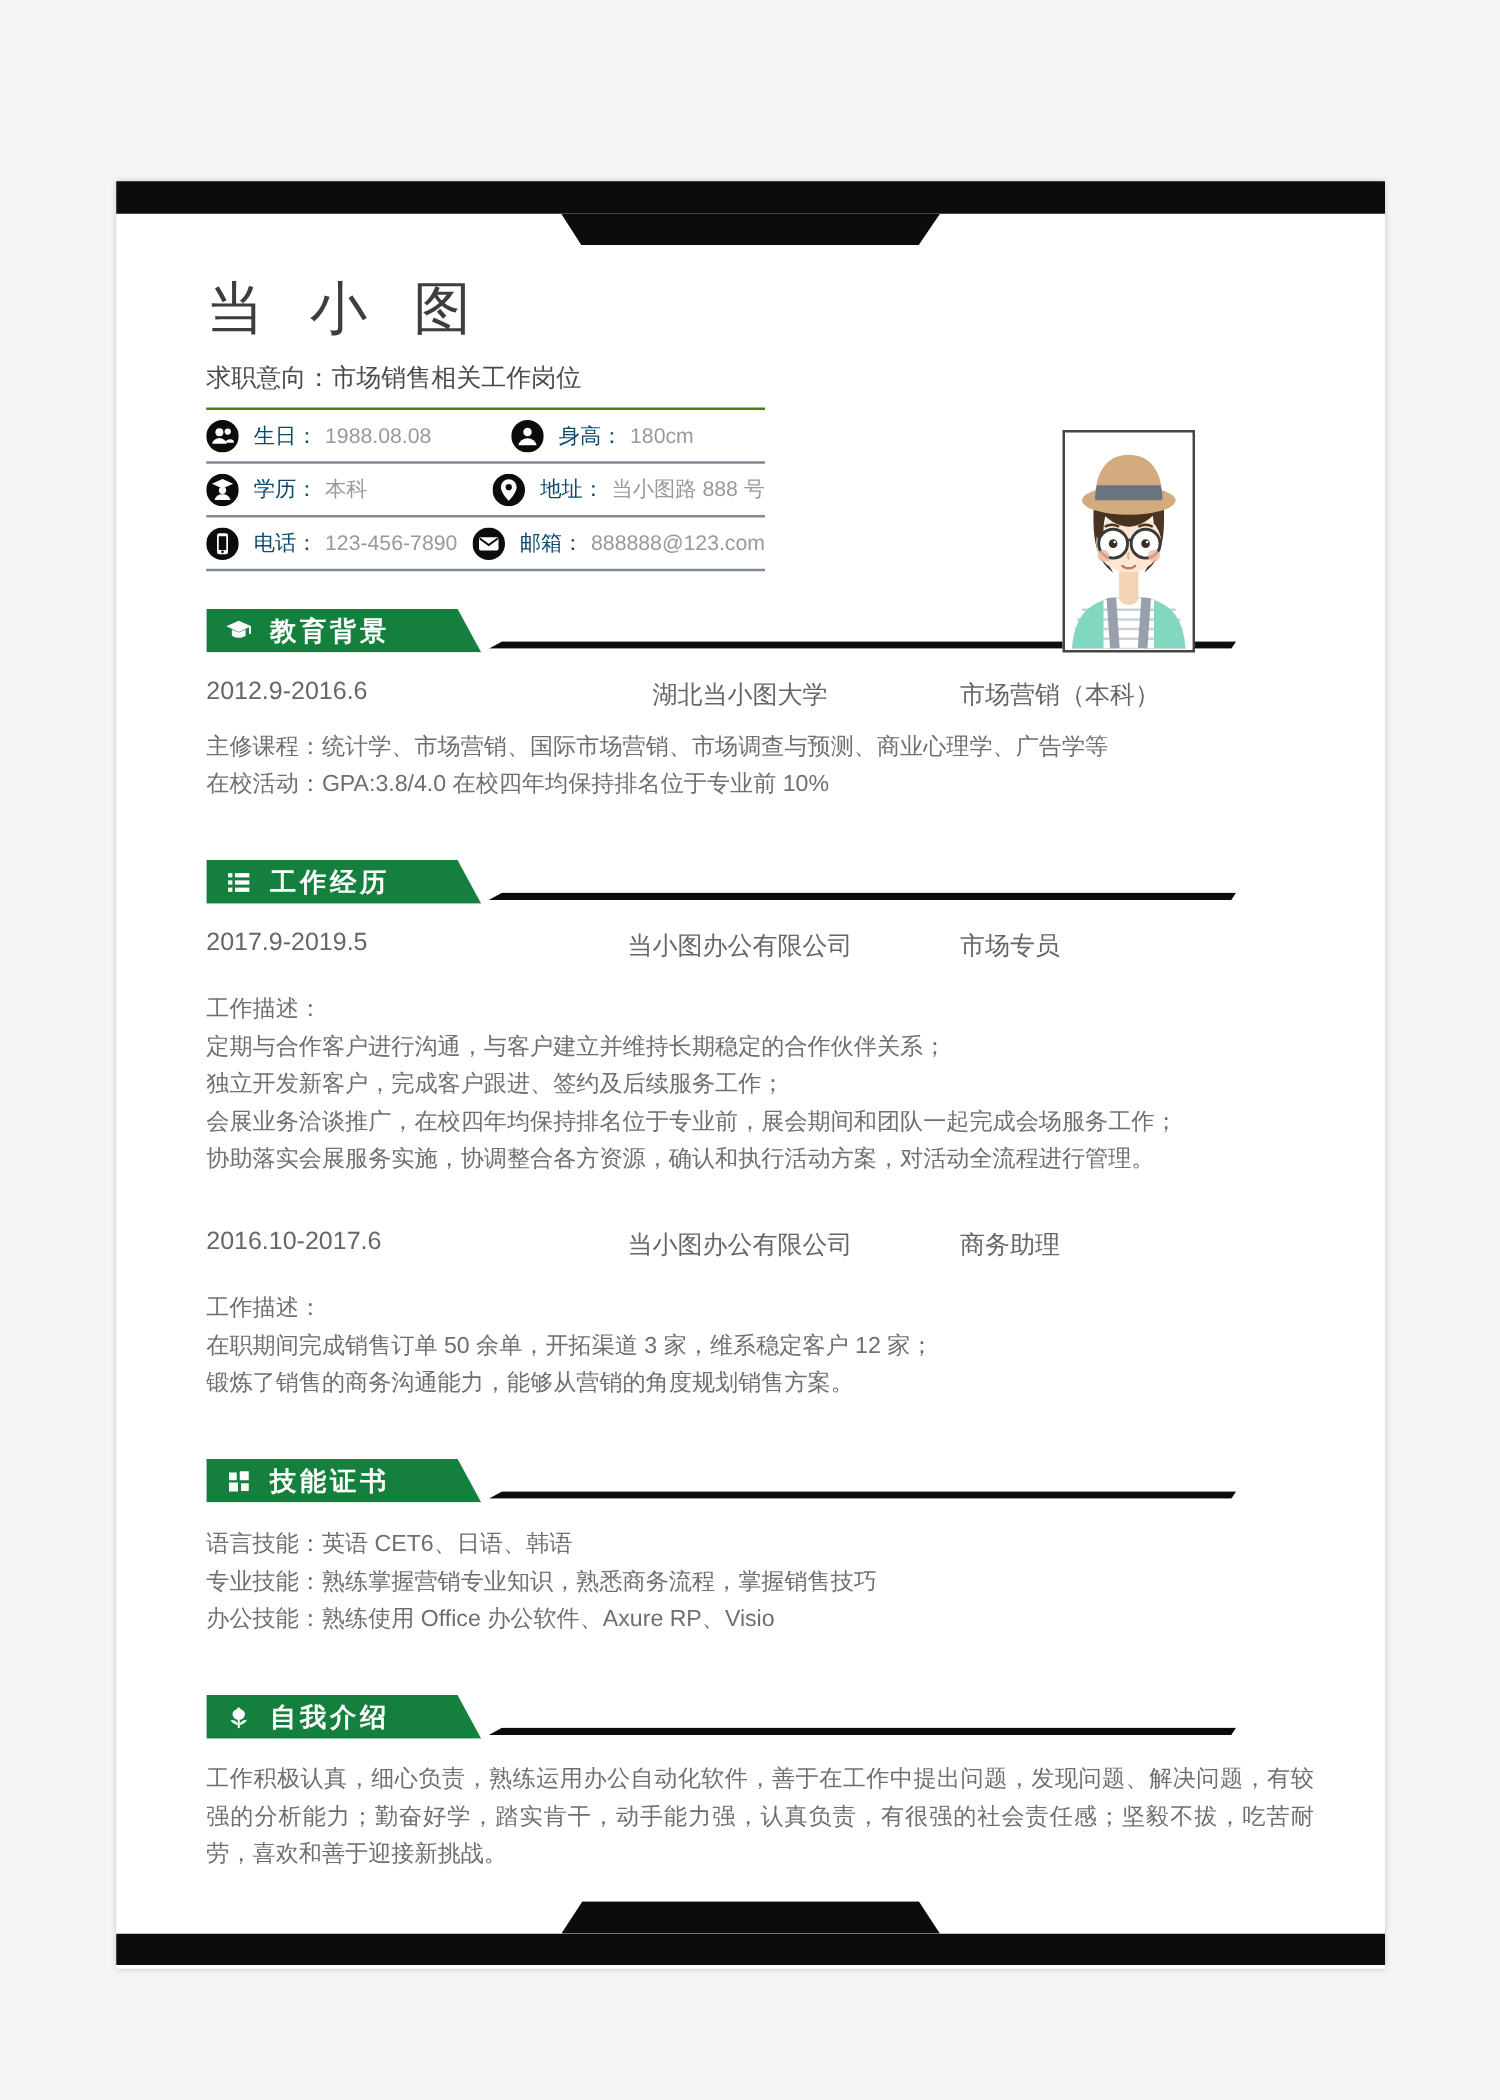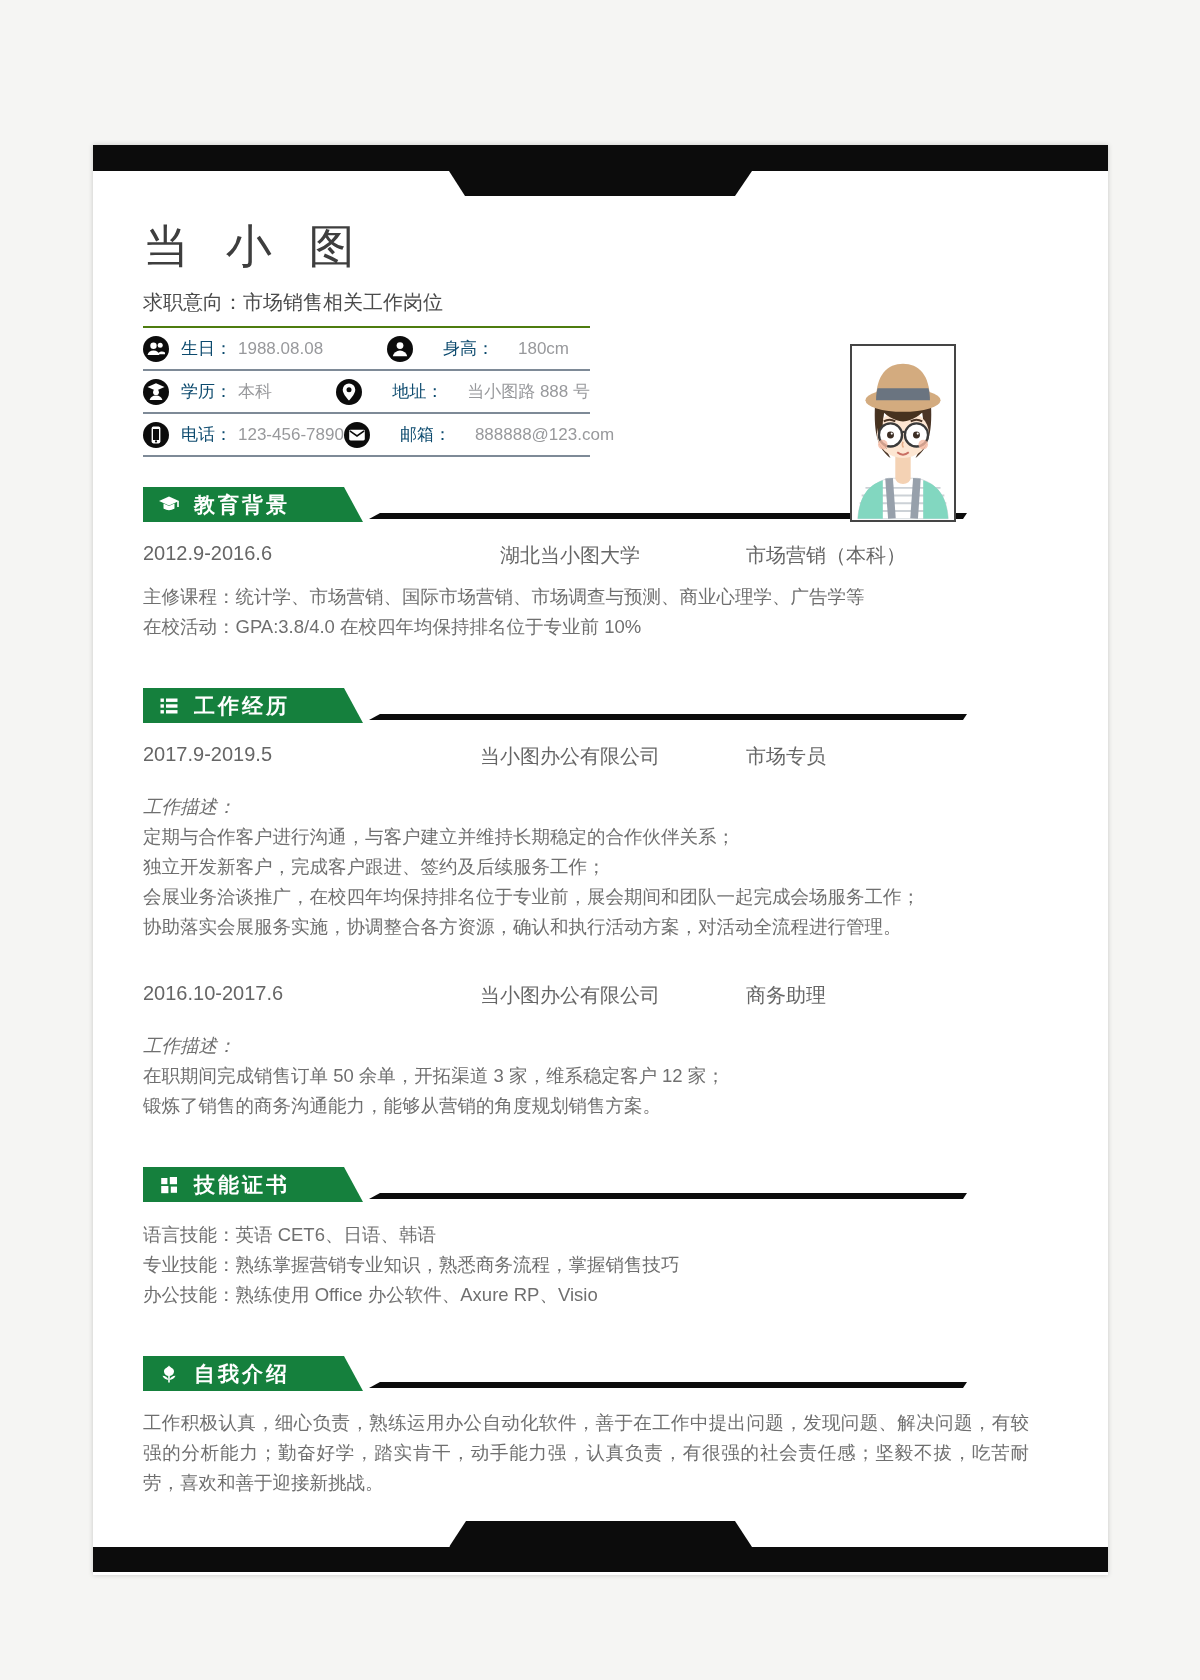--- a/index.html
+++ b/index.html
@@ -23,38 +23,38 @@
   }
   .bar-bottom {
     position: absolute; left: 0; right: 0; bottom: 3px;
     height: 25px; background: #0c0c0c;
   }
   .trap-bottom {
     position: absolute; bottom: 28px; left: 50%; transform: translateX(-50%);
     width: 303px; height: 26px; background: #0c0c0c;
     clip-path: polygon(17px 0, calc(100% - 17px) 0, 100% 100%, 0 100%);
   }
-  .content { padding-left: 50px; position: relative; }
+  .content { padding-left: 72px; position: relative; }
 
   .name {
     margin-top: 22px; font-size: 46px; font-weight: 400;
     color: #3e3e3e; letter-spacing: 12px; line-height: 56px;
   }
   .objective {
     margin-top: 15px; width: 447px;
     font-size: 20px; color: #4b4b4b;
     padding-bottom: 10px; border-bottom: 2px solid #4d7c0f;
   }
   .ctable { width: 447px; }
   .crow {
     display: flex; align-items: center;
     height: 43px; border-bottom: 2px solid #7e8a97;
   }
   .ccell { display: flex; align-items: center; width: 244px; }
-  .ccell + .ccell { width: auto; flex: 1; gap: 18px; }
+  .ccell + .ccell { width: auto; flex: 1; }
   .cicon { width: 26px; height: 26px; flex: 0 0 auto; }
   .clabel { margin-left: 12px; font-size: 17px; color: #0c4a6e; white-space: nowrap; }
   .cvalue { margin-left: 6px; font-size: 17px; color: #98999c; white-space: nowrap; }
 
   .photo {
     position: absolute; left: 757px; top: 126px;
     width: 106px; height: 178px;
     border: 2px solid #454545; background: #ffffff; overflow: hidden;
   }
   .photo svg { display: block; width: 100%; height: 100%; }
@@ -76,21 +76,21 @@
   }
 
   .erow {
     display: grid; grid-template-columns: 285px 1fr 255px;
     width: 824px; margin-top: 20px;
     font-size: 20px; color: #666666;
   }
   .erow .mid { text-align: center; }
   .erow .pos { padding-left: 34px; }
   .body-lines { width: 824px; margin-top: 13px; font-size: 18.5px; color: #6f6f6f; line-height: 30px; }
-  .desc-label { margin-top: 22px; font-size: 18.5px; color: #6f6f6f; line-height: 30px; font-style: italic; }
+  .desc-label { margin-top: 22px; font-size: 18.5px; color: #6f6f6f; line-height: 30px; }
   .job2 { margin-top: 40px; gap: 48px; }
   .gap-lg { margin-top: 46px; }
   .intro-text { width: 886px; margin-top: 17px; font-size: 18.5px; color: #6f6f6f; line-height: 30px; text-align: justify; }
 </style>
 </head>
 <body>
 
 <div class="page">
 
   <div class="bar-top"></div>

